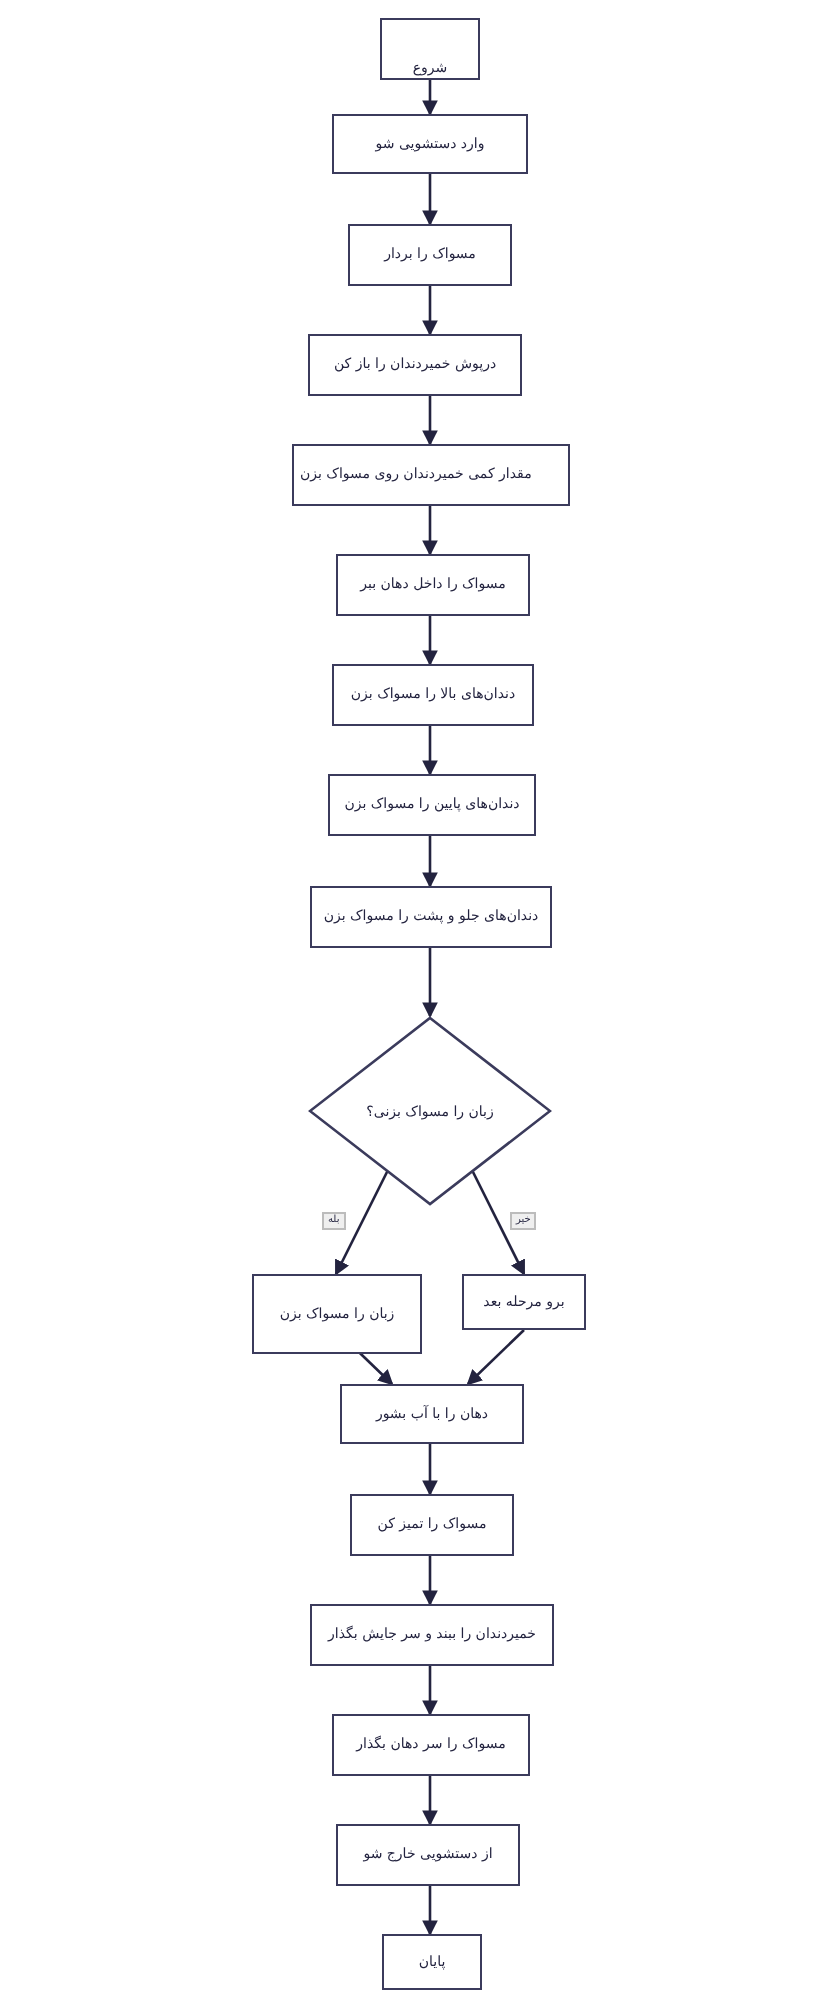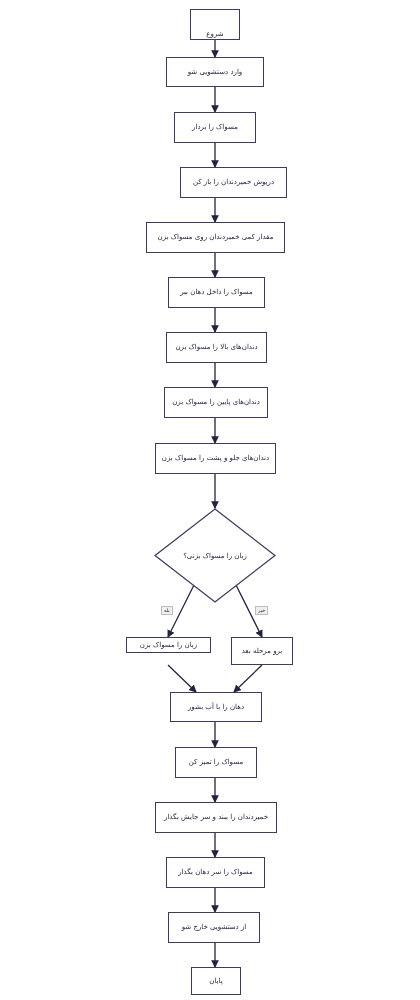--- a/index.html
+++ b/index.html
@@ -122,25 +122,25 @@
   </div>
 
   <div class="node" style="left:166px; top:57px; width:98px; height:30px;">
     <span>وارد دستشویی شو</span>
   </div>
 
   <div class="node" style="left:174px; top:112px; width:82px; height:31px;text-align:center;">
     <span>مسواک را بردار</span>
   </div>
 
-  <div class="node" style="left:180px; top:167px; width:107px; height:31px;">
+  <div class="node" style="left:154px; top:167px; width:107px; height:31px;">
     <span>درپوش خمیردندان را باز کن</span>
   </div>
 
-  <div class="node" style="left:146px; top:222px; width:139px; height:31px;">
+  <div class="node" style="left:146px; top:222px; width:139px; height:31px;justify-content:flex-end;">
     <span>مقدار کمی خمیردندان روی مسواک بزن</span>
   </div>
 
   <div class="node" style="left:168px; top:277px; width:97px; height:31px;">
     <span>مسواک را داخل دهان ببر</span>
   </div>
 
   <div class="node" style="left:166px; top:332px; width:101px; height:31px;">
     <span>دندان‌های بالا را مسواک بزن</span>
   </div>
@@ -161,21 +161,21 @@
   </div>
 
   <div class="edge-label" style="left:161px; top:606px;">
     <span>بله</span>
   </div>
 
   <div class="edge-label" style="left:255px; top:606px;">
     <span>خیر</span>
   </div>
 
-  <div class="node" style="left:126px; top:637px; width:85px; height:16px;">
+  <div class="node" style="left:126px; top:637px; width:85px; height:40px;">
     <span>زبان را مسواک بزن</span>
   </div>
 
   <div class="node" style="left:231px; top:637px; width:62px; height:28px;">
     <span>برو مرحله بعد</span>
   </div>
 
   <div class="node" style="left:170px; top:692px; width:92px; height:30px;">
     <span>دهان را با آب بشور</span>
   </div>

